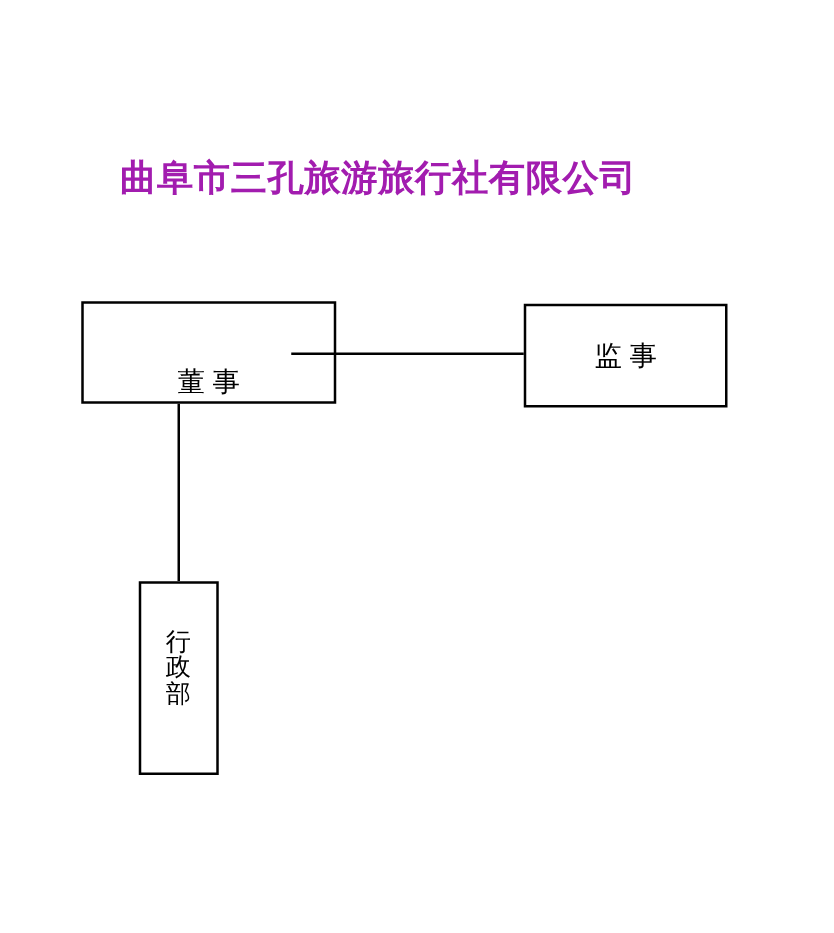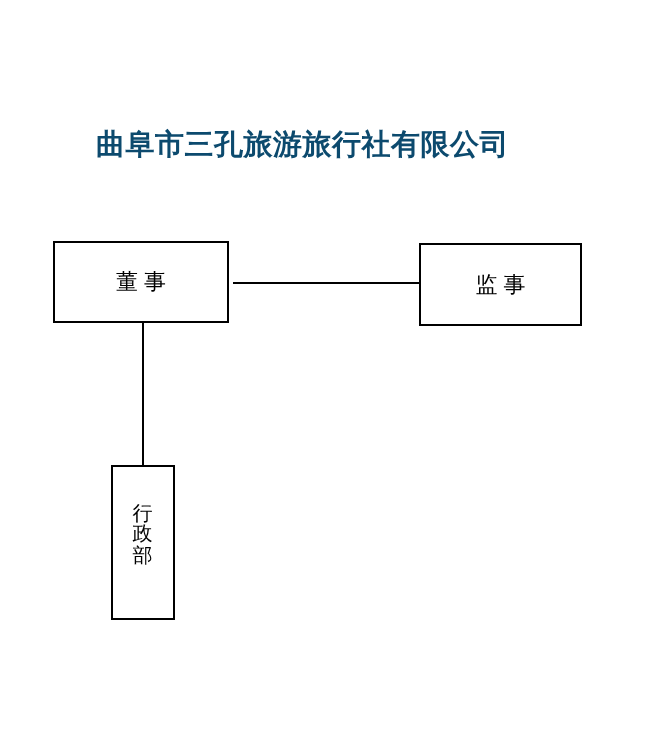--- a/index.html
+++ b/index.html
@@ -14,42 +14,43 @@
     background: #ffffff;
     color: #000000;
     overflow: hidden;
     font-family: "DejaVu Serif", serif;
   }
   .title {
     position: absolute;
     left: 96px;
     top: 128px;
     margin: 0;
-    font-family: Liberation Serif, serif;
+    font-family: Liberation Mono, monospace;
     font-weight: bold;
     font-size: 29px;
     line-height: 1.15;
     letter-spacing: 0.5px;
     white-space: nowrap;
-    color: #0c4a6e;
+    color: #a21caf;
   }
   .node {
     position: absolute;
     box-sizing: border-box;
     border: 2px solid #000000;
     background: #ffffff;
     display: flex;
     align-items: center;
     justify-content: center;
   }
   .node-director {
-    left: 53px;
+    left: 65px;
     top: 241px;
-    width: 176px;
+    width: 204px;
     height: 82px;
+    align-items: flex-end;
   }
   .node-supervisor {
     left: 419px;
     top: 243px;
     width: 163px;
     height: 83px;
   }
   .node-label {
     font-size: 22px;
     letter-spacing: 6px;

